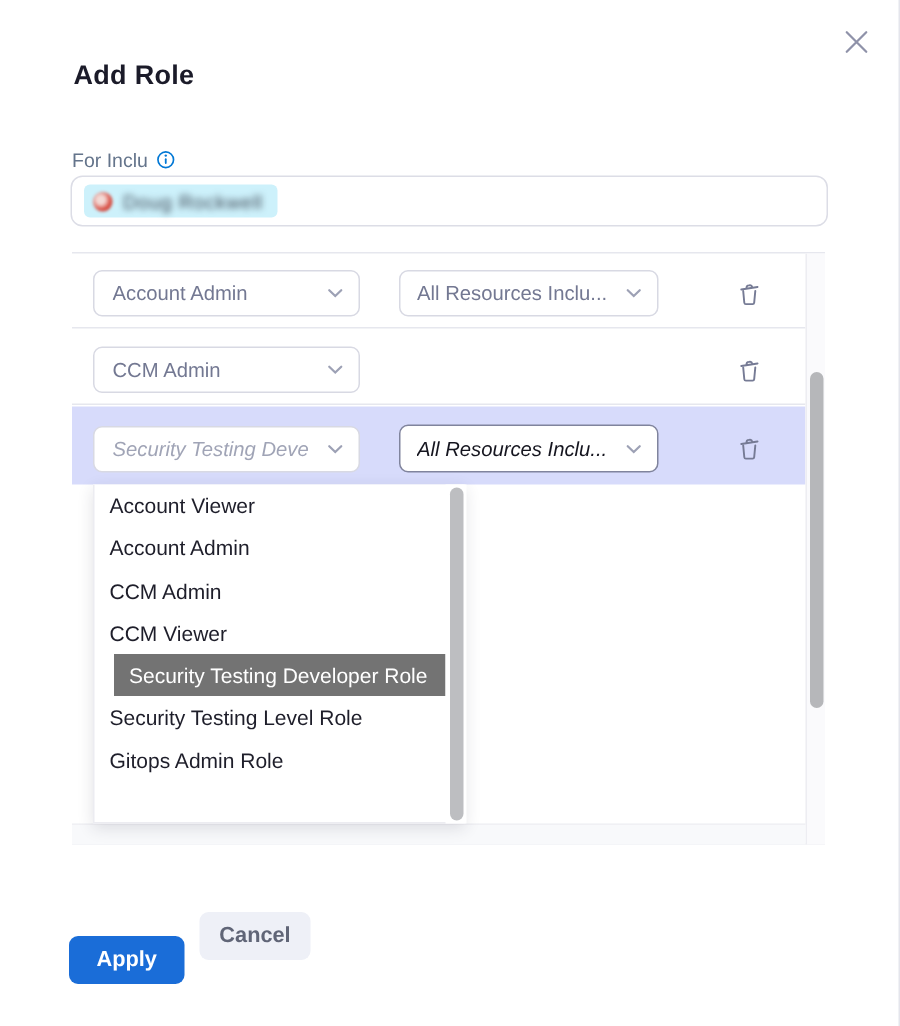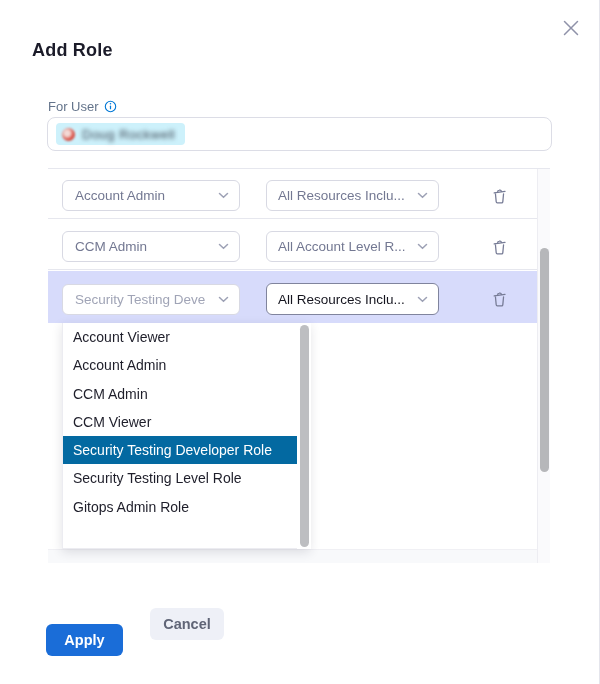--- a/index.html
+++ b/index.html
@@ -5,79 +5,79 @@
   * { margin:0; padding:0; box-sizing:border-box; }
   html,body { width:600px; height:684px; }
   body {
     font-family:"Liberation Sans","DejaVu Sans",sans-serif;
     background:#ffffff; position:relative; overflow:hidden;
     border-right:1px solid #e4e5ec;
   }
   .abs { position:absolute; }
 
   
-  .title { left:32px; top:40px; font-size:18px; font-weight:700; color:#1b1b29; letter-spacing:.2px; }
+  .title { left:49px; top:40px; font-size:18px; font-weight:700; color:#1b1b29; letter-spacing:.2px; }
   .close-btn { left:560px; top:17px; width:22px; height:22px; cursor:pointer; background:none; border:none; }
 
   
   .for-user { left:48px; top:99px; font-size:13px; color:#64748b; display:flex; align-items:center; gap:5px; }
   .user-field { left:47px; top:117px; width:505px; height:34px; border:1px solid #dcdde6; border-radius:8px; background:#fff; display:flex; align-items:center; padding-left:8px; }
   .user-chip { height:22px; background:#cdf1fb; border-radius:4px; display:flex; align-items:center; padding:0 10px 0 6px; gap:7px; }
   .chip-avatar { width:13px; height:13px; border-radius:50%; background:radial-gradient(circle at 40% 40%, #f3d9d5 25%, #d84b40 60%, #c0392e 100%); filter:blur(1px); }
   .chip-name { font-size:13px; color:#3d4754; filter:blur(2.2px); letter-spacing:.5px; }
 
   
   .rows-panel { left:48px; top:168px; width:502px; height:395px; border-top:1px solid #e6e7ee; border-bottom:1px solid #e3e4eb; background:#fff; }
   .vtrack { left:537px; top:169px; width:13px; height:394px; background:#fafafc; border-left:1px solid #ededf2; }
   .vthumb { left:540px; top:248px; width:9px; height:224px; background:#b6b7ba; border-radius:5px; cursor:grab; }
   .htrack { left:48px; top:549px; width:489px; height:14px; background:#f8f9fb; border-top:1px solid #f0f0f4; }
 
   .role-row { position:absolute; left:48px; width:489px; height:51px; }
   .row-1 { top:168px; border-bottom:1px solid #e6e7ee; }
   .row-2 { top:219px; border-bottom:1px solid #e6e7ee; }
-  .row-3 { top:271px; height:52px; background:#d7dbfb; }
+  .row-3 { top:271px; height:52px; background:#d7dbfb;font-style:italic; }
 
   .select { position:absolute; top:12px; height:31px; background:#fff; border:1px solid #d8d9e3; border-radius:6px; display:flex; align-items:center; justify-content:space-between; padding:0 10px 0 12px; cursor:pointer; }
   .sel-role { left:14px; width:178px; }
   .sel-res  { left:218px; width:173px;padding-left:11px; }
   .select .sel-text { font-size:13.5px; color:#737892; white-space:nowrap; overflow:hidden; }
   .row-3 .sel-role { top:13px; }
   .row-3 .sel-role .sel-text { color:#a0a4b6; }
   .row-3 .sel-res { top:12px; height:32px; border:1px solid #80849d; }
   .row-3 .sel-res .sel-text { color:#15151f; }
   .trash-btn { position:absolute; left:443px; top:17px; width:22px; height:22px; background:none; border:none; cursor:pointer; }
 
   
   .dropdown { left:62px; top:323px; width:248px; height:226px; background:#fff; box-shadow:0 3px 10px rgba(40,41,61,.14); border:1px solid #ececf1; border-top:none; z-index:5; }
   .dd-list { position:absolute; left:0; top:0; width:234px; height:226px; }
   .dd-item { height:28.25px; display:flex; align-items:center; padding-left:10px; font-size:14px; color:#1e1e2a; cursor:pointer; white-space:nowrap;text-align:right; }
-  .dd-item.selected { background:#0369a1; color:#ffffff; }
+  .dd-item.selected { background:#737373; color:#ffffff;margin-left:13px; }
   .dd-track { position:absolute; left:234px; top:0; width:14px; height:226px; background:#ffffff; }
   .dd-thumb { position:absolute; left:3px; top:2px; width:9px; height:222px; background:#bdbec1; border-radius:5px; cursor:grab; }
 
   
   .apply-btn { left:46px; top:608px; width:77px; height:32px; background:#1a6dd8; border:none; border-radius:6px; color:#fff; font-size:14.5px; font-weight:700; font-family:inherit; cursor:pointer;margin-top:16px; }
-  .cancel-btn { left:133px; top:608px; width:74px; height:32px; background:#eef0f7; border:none; border-radius:6px; color:#606577; font-size:14.5px; font-weight:700; font-family:inherit; cursor:pointer;margin-left:17px; }
+  .cancel-btn { left:133px; top:608px; width:74px; height:32px; background:#eef0f7; border:none; border-radius:6px; color:#606577; font-size:14.5px; font-weight:700; font-family:inherit; cursor:pointer; }
 
   svg { display:block; }
 </style>
 </head>
 <body>
 
 <div class="abs title">Add Role</div>
 <button class="abs close-btn">
   <span>
     <svg width="22" height="22" viewBox="0 0 22 22">
         <path d="M4.5 4.5 L17.5 17.5 M17.5 4.5 L4.5 17.5" stroke="#8f92a9" stroke-width="1.5" stroke-linecap="round"></path>
       </svg>
   </span>
 </button>
 
 <div class="abs for-user">
-  <span>For User</span>
+  <span>For Inclu</span>
   <span>
     <svg width="13" height="13" viewBox="0 0 14 14">
         <circle cx="7" cy="7" r="5.6" fill="none" stroke="#0278d5" stroke-width="1.2"></circle>
         <rect x="6.35" y="6" width="1.3" height="4" rx="0.6" fill="#0278d5"></rect>
         <circle cx="7" cy="4" r="0.85" fill="#0278d5"></circle>
       </svg>
   </span>
 </div>
 <div class="abs user-field">
   <div class="user-chip">
@@ -110,28 +110,20 @@
           <path d="M4.2 5.6 L4.9 13 Q5 13.9 5.9 13.9 H10.1 Q11 13.9 11.1 13 L11.8 5.6"></path>
           <path d="M3 4.7 L13.2 3.1"></path>
           <path d="M6.3 3.6 Q6.3 2.2 7.6 2.1 L8.6 2 Q9.6 2 9.8 3.1"></path>
         </svg></span>
   </button>
 </div>
 
 <div class="role-row row-2">
   <div class="select sel-role">
     <span class="sel-text">CCM Admin</span>
-    <span>
-        <svg width="11" height="7" viewBox="0 0 11 7">
-          <path d="M1.5 1.5 L5.5 5.3 L9.5 1.5" fill="none" stroke="#9da1b5" stroke-width="1.5" stroke-linecap="round"></path>
-        </svg>
-      </span>
-  </div>
-  <div class="select sel-res">
-    <span class="sel-text">All Account Level R...</span>
     <span>
         <svg width="11" height="7" viewBox="0 0 11 7">
           <path d="M1.5 1.5 L5.5 5.3 L9.5 1.5" fill="none" stroke="#9da1b5" stroke-width="1.5" stroke-linecap="round"></path>
         </svg>
       </span>
   </div>
   <button class="trash-btn">
     <span><svg width="17" height="17" viewBox="0 0 16 16" fill="none" stroke="#767b95" stroke-width="1.2" stroke-linecap="round">
           <path d="M4.2 5.6 L4.9 13 Q5 13.9 5.9 13.9 H10.1 Q11 13.9 11.1 13 L11.8 5.6"></path>
           <path d="M3 4.7 L13.2 3.1"></path>

